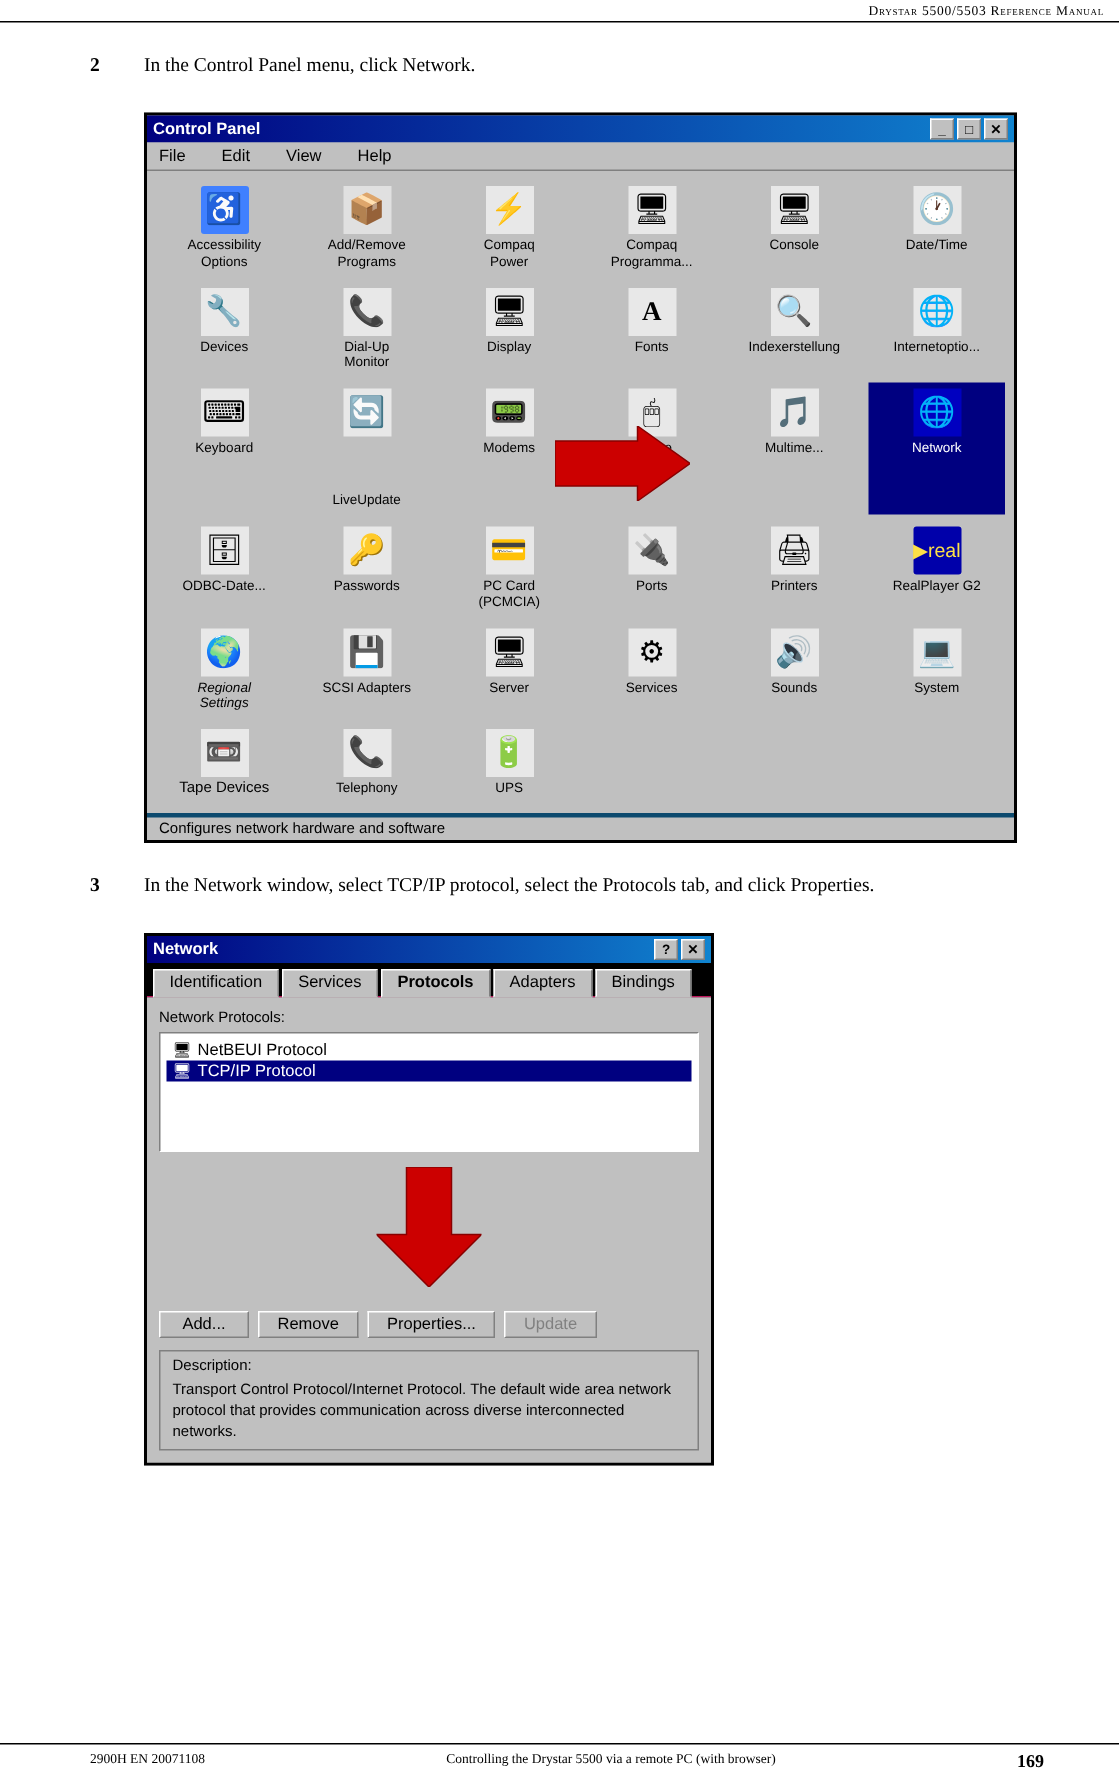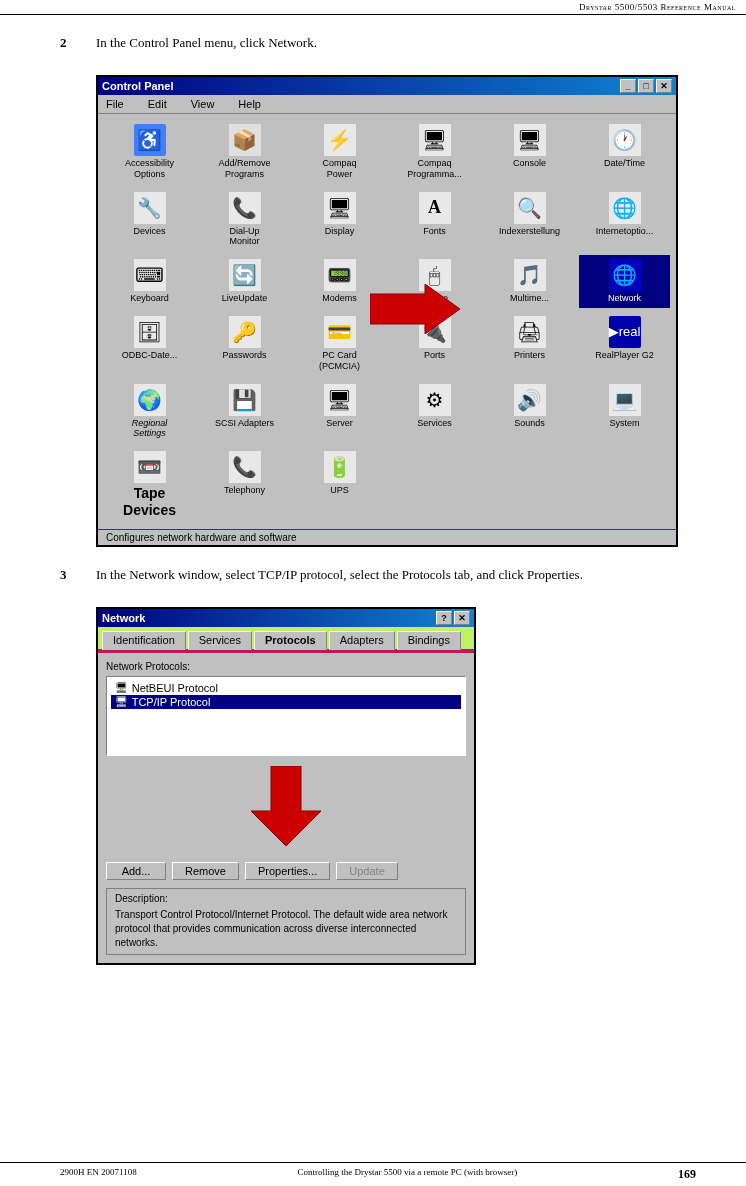--- a/index.html
+++ b/index.html
@@ -116,21 +116,21 @@
       align-items: center;
       justify-content: center;
       font-size: 20px;
     }
     .win98-icon.highlighted {
       background: #000080;
       color: #fff;
     }
     .win98-statusbar {
       background: #c0c0c0;
-      border-top: 1px solid #0c4a6e;
+      border-top: 3px solid #0c4a6e;
       padding: 2px 8px;
       font-size: 10px;
     }
 
     
     .win98-dialog {
       border: 2px solid #000;
       background: #c0c0c0;
       width: 380px;
       margin: 8px 0 16px 36px;
@@ -145,25 +145,25 @@
       justify-content: space-between;
       align-items: center;
       font-size: 11px;
       font-weight: bold;
     }
     .win98-dialog-titlebar-buttons {
       display: flex;
       gap: 2px;
     }
     .win98-tabs {
-      background: #bef264;
+      background: #000000;
       display: flex;
       gap: 2px;
       padding: 4px 4px 0 4px;
-      border-bottom: 4px solid #be185d;
+      border-bottom: 1px solid #be185d;
     }
     .win98-tab {
       padding: 2px 10px;
       border: 1px solid;
       border-color: #fff #808080 #c0c0c0 #fff;
       background: #c0c0c0;
       cursor: pointer;
       font-size: 11px;
       margin-bottom: -1px;
     }
@@ -387,21 +387,21 @@
         <div class="icon-img icon-internetopt">🌐</div>
         <span style="font-size:9px;">Internetoptio...</span>
       </div>
 
       <div class="win98-icon">
         <div class="icon-img icon-keyboard">⌨</div>
         <span style="font-size:9px;">Keyboard</span>
       </div>
       <div class="win98-icon">
         <div class="icon-img icon-liveupdate">🔄</div>
-        <span style="font-size:9px;">LiveUpdate</span>
+        <span style="font-size:9px;margin-top:35px;">LiveUpdate</span>
       </div>
       <div class="win98-icon">
         <div class="icon-img icon-modems">📟</div>
         <span style="font-size:9px;">Modems</span>
       </div>
       <div class="win98-icon">
         <div class="icon-img icon-mouse">🖱</div>
         <span style="font-size:9px;">Mouse</span>
       </div>
       <div class="win98-icon">
@@ -431,21 +431,21 @@
       </div>
       <div class="win98-icon">
         <div class="icon-img icon-ports">🔌</div>
         <span style="font-size:9px;">Ports</span>
       </div>
       <div class="win98-icon">
         <div class="icon-img icon-printers">🖨</div>
         <span style="font-size:9px;">Printers</span>
       </div>
       <div class="win98-icon">
-        <div class="icon-img icon-realplayer" style="background:#0000aa;color:#ffffff;font-size:13px;border-radius:2px;">▶real</div>
+        <div class="icon-img icon-realplayer" style="background:#0000aa;color:#fde047;font-size:13px;border-radius:2px;">▶real</div>
         <span style="font-size:9px;">RealPlayer G2</span>
       </div>
 
       <div class="win98-icon">
         <div class="icon-img icon-regional">🌍</div>
         <span style="font-size:9px;font-style:italic;">Regional<br>Settings</span>
       </div>
       <div class="win98-icon">
         <div class="icon-img icon-scsi">💾</div>
         <span style="font-size:9px;">SCSI Adapters</span>
@@ -462,21 +462,21 @@
         <div class="icon-img icon-sounds">🔊</div>
         <span style="font-size:9px;">Sounds</span>
       </div>
       <div class="win98-icon">
         <div class="icon-img icon-system">💻</div>
         <span style="font-size:9px;">System</span>
       </div>
 
       <div class="win98-icon">
         <div class="icon-img icon-tapedev">📼</div>
-        <span style="font-size:14px;font-weight:bold;">Tape Devices</span>
+        <span style="font-size:10px;">Tape Devices</span>
       </div>
       <div class="win98-icon">
         <div class="icon-img icon-telephony">📞</div>
         <span style="font-size:9px;">Telephony</span>
       </div>
       <div class="win98-icon">
         <div class="icon-img icon-ups">🔋</div>
         <span style="font-size:9px;text-align:center;">UPS</span>
       </div>
 

